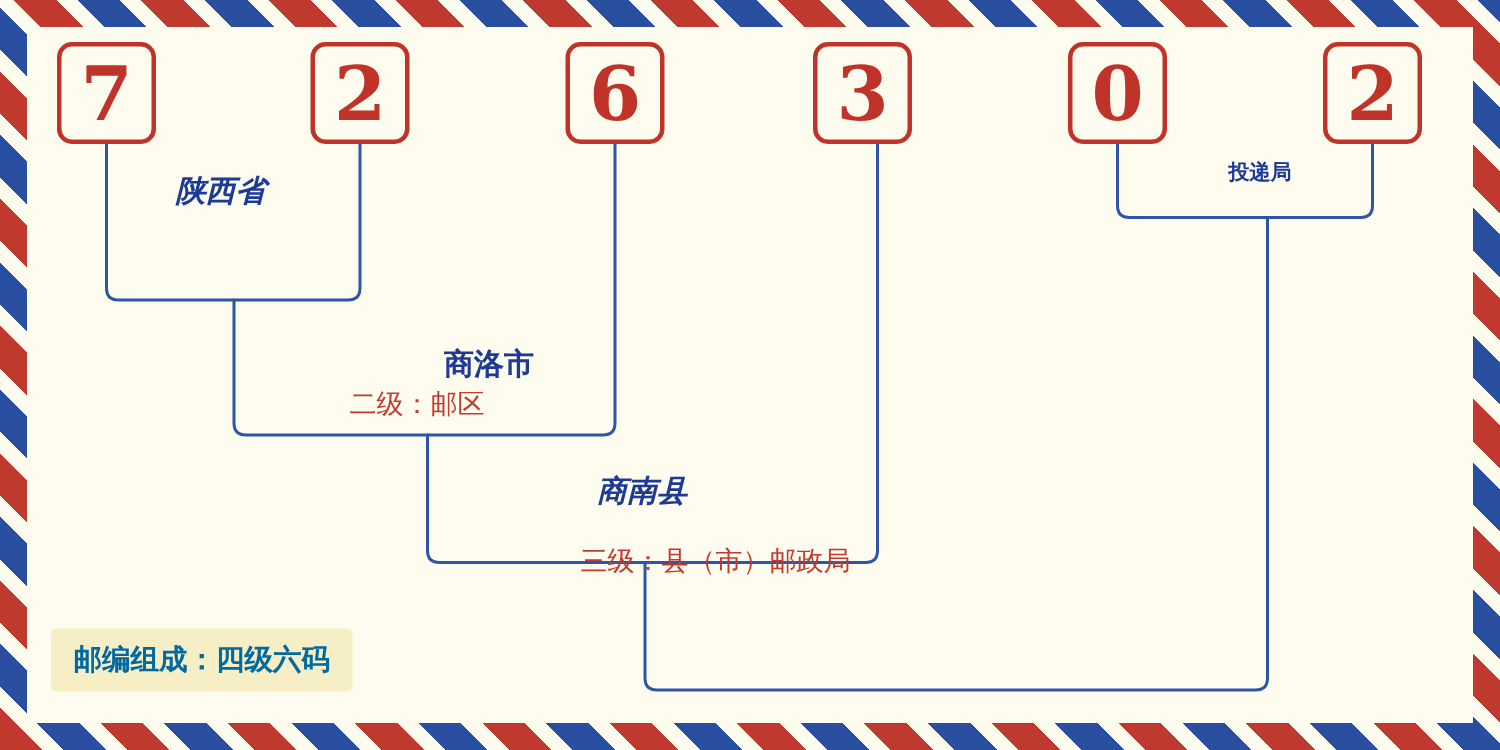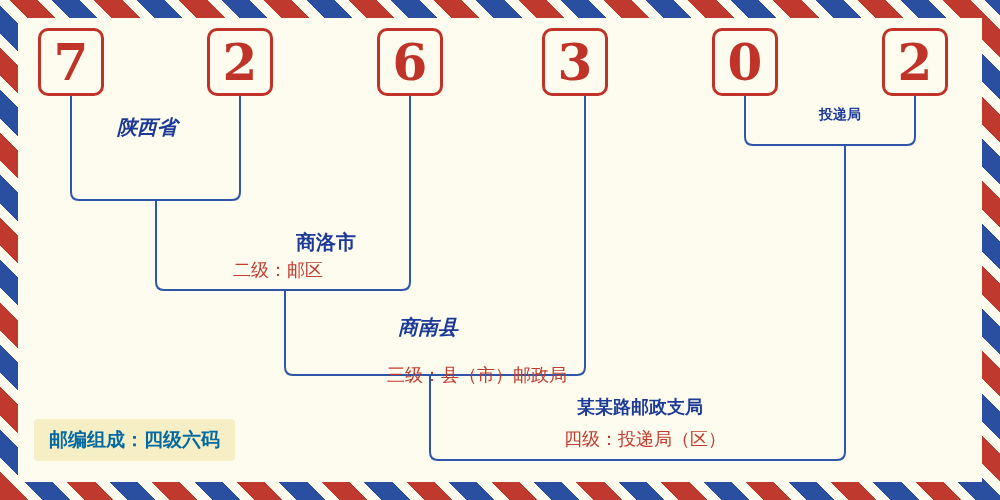--- a/index.html
+++ b/index.html
@@ -79,22 +79,20 @@
   </div>
 
   <div class="place" style="left:147px; top:114px;font-style:italic;">陕西省</div>
 
   <div class="place" style="left:278px; top:229px;margin-left:48px;">商洛市</div>
   <div class="desc" style="left:278px; top:257px;">二级：邮区</div>
 
   <div class="place" style="left:428px; top:314px;font-style:italic;">商南县</div>
   <div class="desc" style="left:442px; top:362px;margin-left:35px;">三级：县（市）邮政局</div>
 
-  <div class="place" style="left:640px; top:395px; font-size:18px;">某某路邮政支局</div>
-  <div class="desc" style="left:645px; top:426px;">四级：投递局（区）</div>
 
   <div class="place" style="left:840px; top:106px; font-size:14px;">投递局</div>
 
   <div class="badge">
     <span>邮编组成：四级六码</span>
   </div>
 
 </div>
 
 </body></html>

